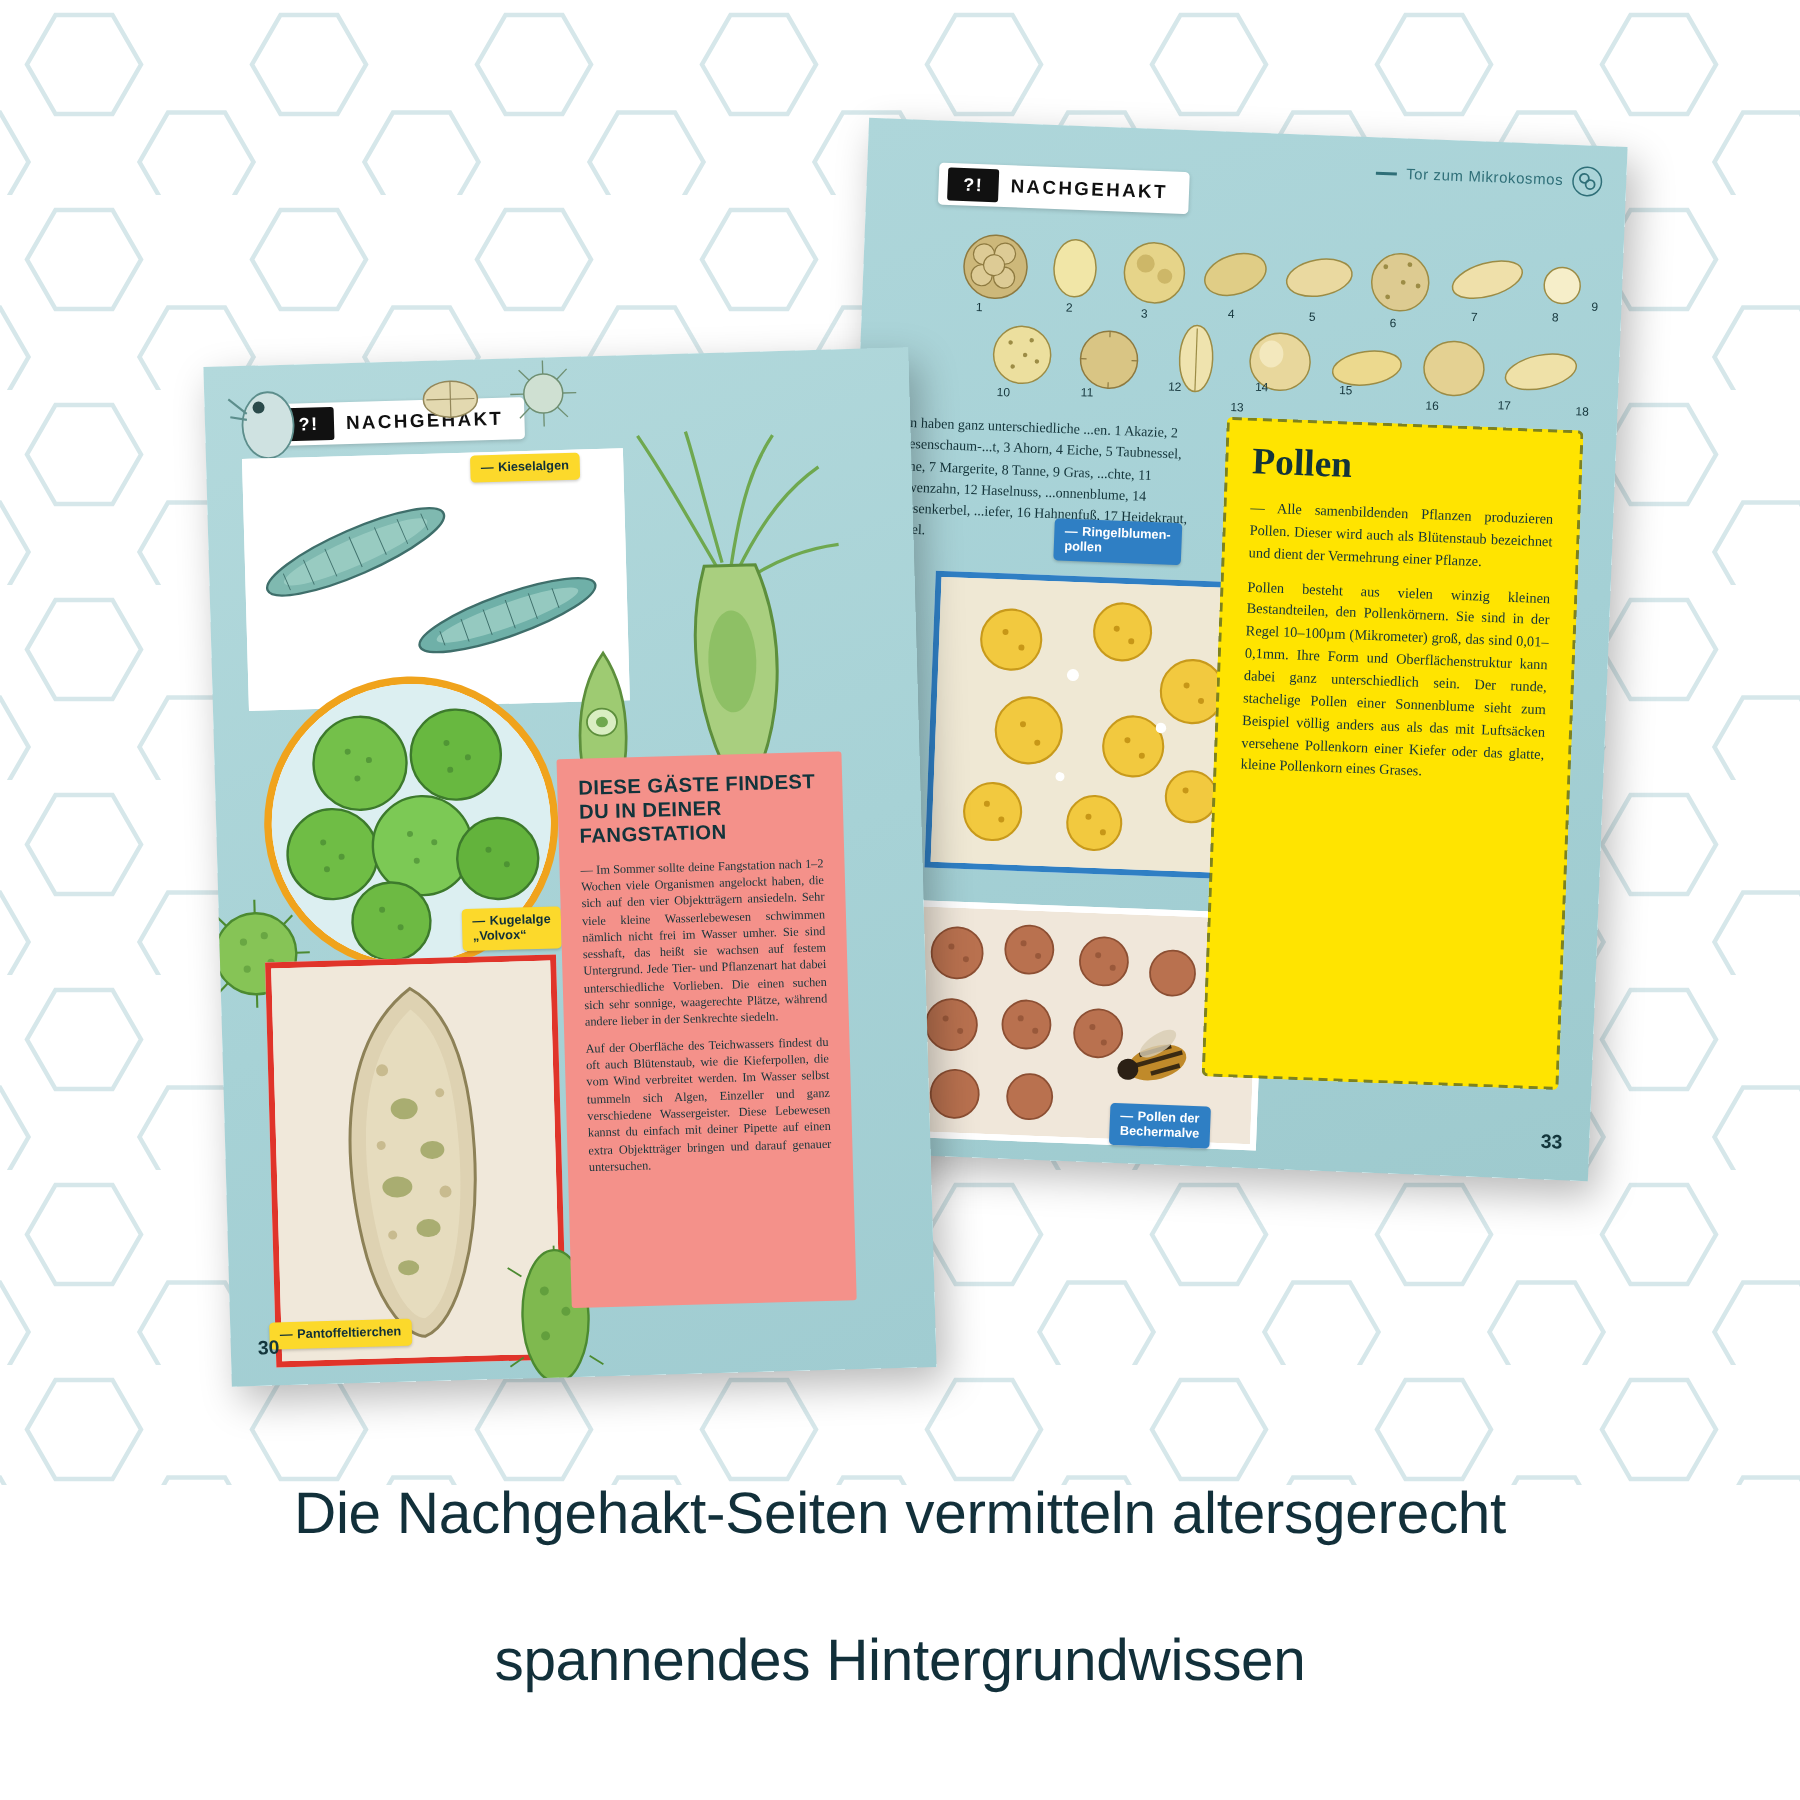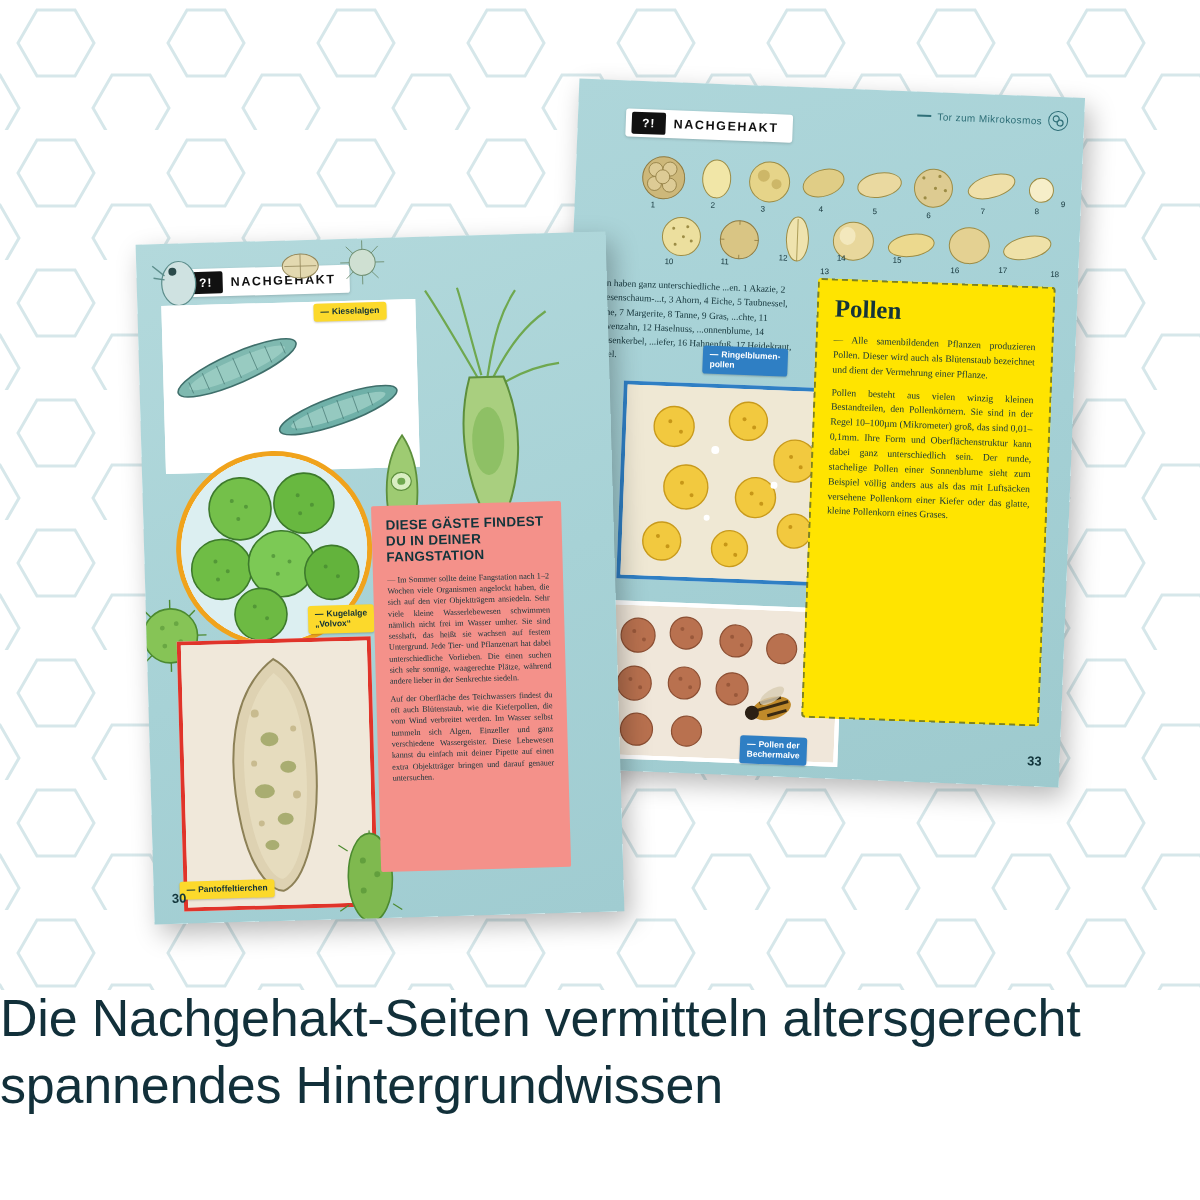--- a/index.html
+++ b/index.html
@@ -116,25 +116,25 @@
   .bodytext{
     position:absolute;
     font-family:"Liberation Serif", serif;
     font-size:9.4px;line-height:1.52;color:#14343a;
   }
   .bodytext p{margin:0;}
 
   
   #headline{
     position:absolute;left:0;top:985px;width:1200px;z-index:3;
-    text-align:left;color:#12303a;
-    font-size:52px;line-height:1.28;font-weight:400;
+    text-align:center;color:#12303a;
+    font-size:39px;line-height:1.28;font-weight:400;
     letter-spacing:-.2px;
   }
-  #headline .l2{display:block;}
+  #headline .l2{display:block;margin-top:48px;}
 
   
   .organism{position:absolute;}
   .imgarea{position:absolute;overflow:hidden;}
 </style>
 </head>
 <body>
 
 <svg id="hexbg" viewBox="0 0 1200 1200" xmlns="http://www.w3.org/2000/svg">
   <defs>

